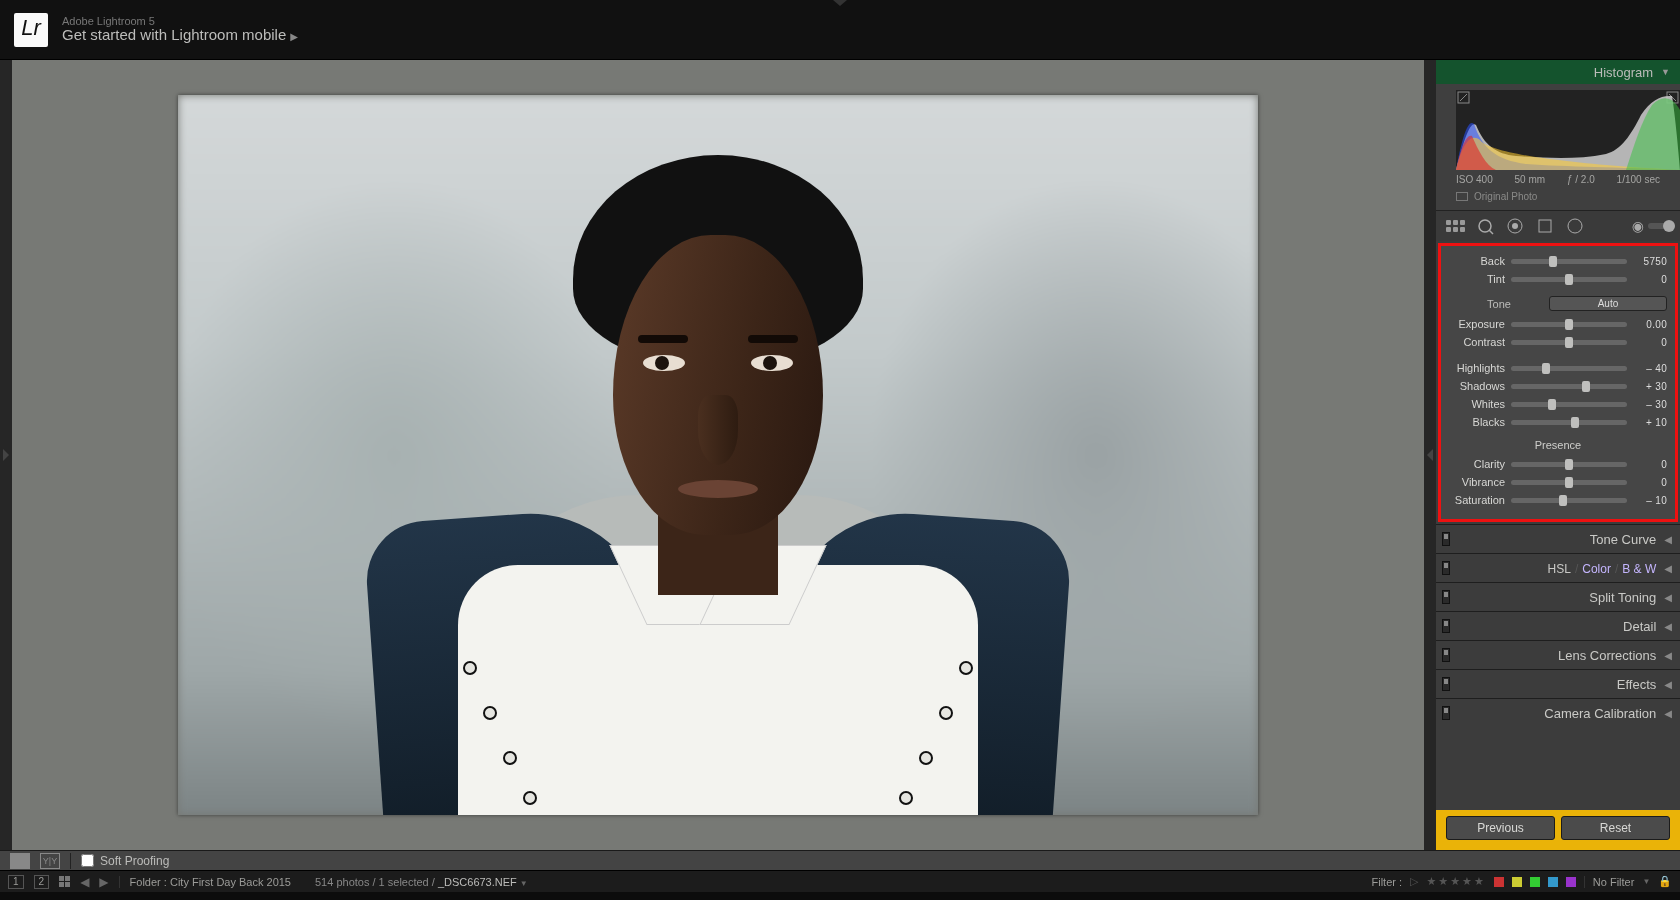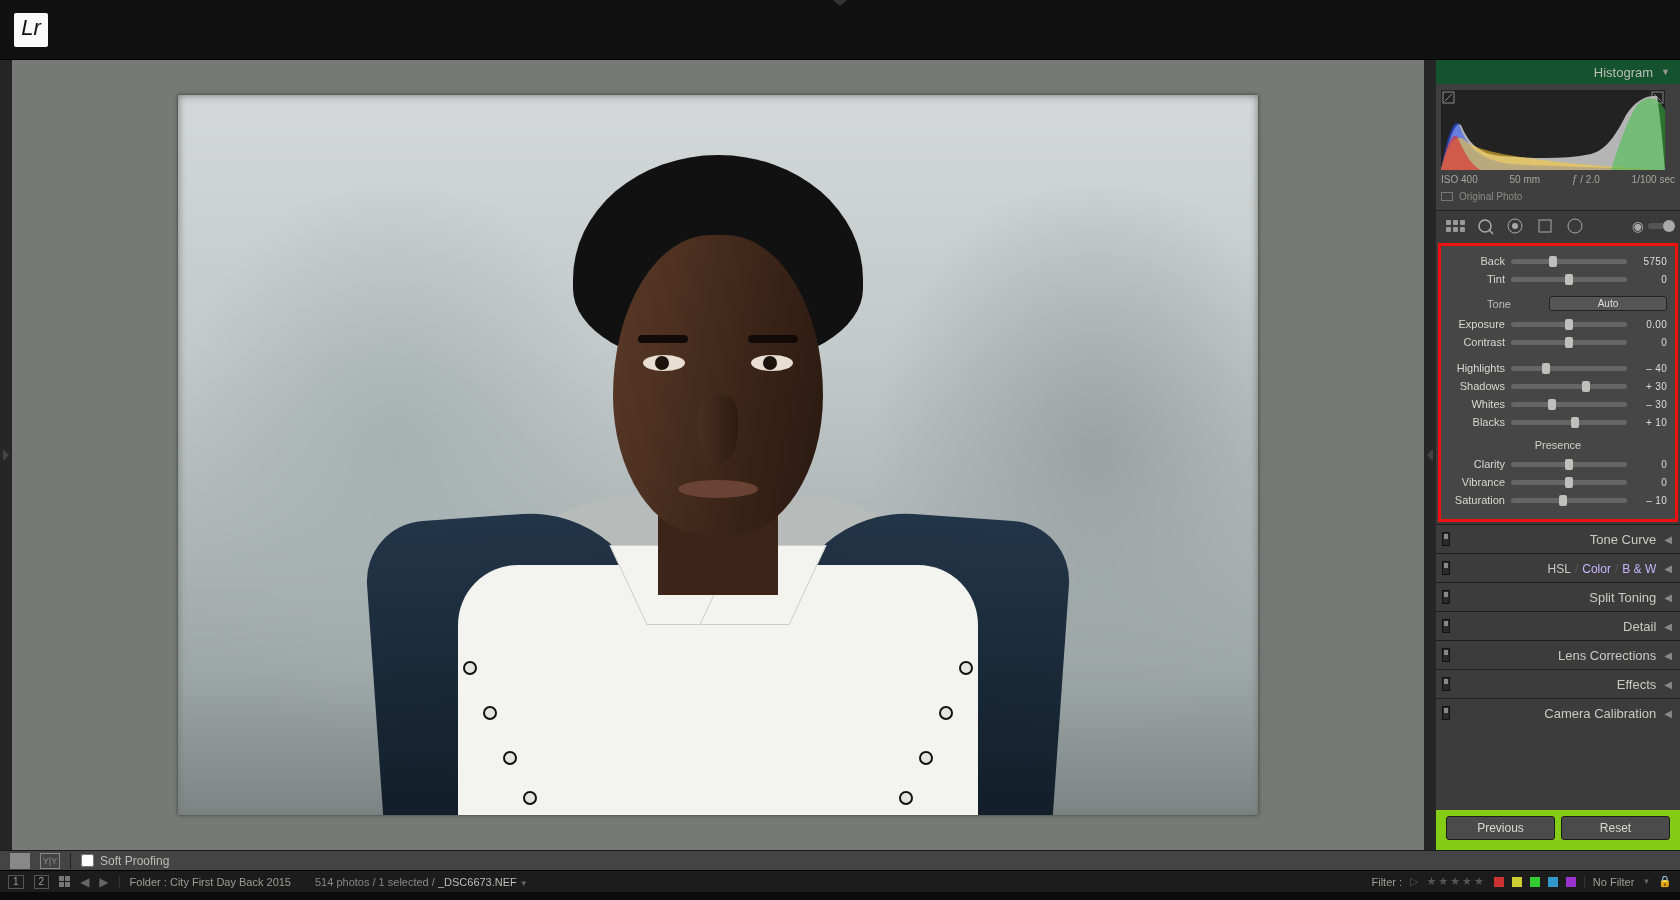--- a/index.html
+++ b/index.html
@@ -56,21 +56,21 @@
 
 
 #rightrail{width:12px;background:#262626;display:flex;align-items:center;justify-content:center}
 #rightrail .tri{width:0;border-top:6px solid transparent;border-bottom:6px solid transparent;border-right:6px solid #444}
 
 
 #right{width:244px;background:#3c3c3c;display:flex;flex-direction:column;font-size:12px;color:#bcbcba}
 .phead{height:24px;display:flex;align-items:center;justify-content:flex-end;padding:0 10px;background:#14532d;font-size:13px}
 .phead .caret{margin-left:8px;font-size:9px;color:#999}
 
-#histo{background:#3f3f3f;padding:6px 5px 8px}
+#histo{background:#3f3f3f;padding:6px 20px 8px}
 #histo svg{display:block}
 #histo .meta{display:flex;justify-content:space-between;font-size:10px;color:#a5a5a3;margin-top:4px}
 #histo .orig{display:flex;align-items:center;gap:6px;font-size:10px;color:#8a8a88;margin-top:6px}
 #histo .orig .box{width:12px;height:9px;border:1px solid #777}
 .sep-dark{height:1px;background:#222}
 
 #toolbar{height:30px;background:#3a3a3a;display:flex;align-items:center;gap:8px;padding:0 8px}
 #toolbar .t{width:22px;height:22px;border-radius:3px;display:flex;align-items:center;justify-content:center;color:#bbb;cursor:pointer}
 #toolbar .t svg{display:block}
 #toolbar .grid{display:grid;grid-template:repeat(2,5px)/repeat(3,5px);gap:2px}
@@ -96,21 +96,21 @@
 .g-sat{background:linear-gradient(90deg,#777,#888 50%,#d25b3d)}
 
 .cpanel{height:29px;background:#3c3c3c;border-top:1px solid #1e1e1e;display:flex;align-items:center;justify-content:flex-end;padding:0 8px 0 6px;gap:8px;font-size:13px;color:#c9c9c6;cursor:pointer}
 .cpanel .sw{width:8px;height:14px;background:#2a2a2a;margin-right:auto;border:1px solid #111;position:relative}
 .cpanel .sw:after{content:"";position:absolute;left:1px;top:1px;width:4px;height:5px;background:#888}
 .cpanel .tri{font-size:10px;color:#888}
 .cpanel .mix span{font-size:12px}
 .cpanel .mix .dim{color:#c4b5fd}
 .cpanel .mix .sl{color:#555;margin:0 4px}
 
-#btmbtns{margin-top:auto;display:flex;gap:6px;padding:6px 10px 10px;background:#84cc16}
+#btmbtns{margin-top:auto;display:flex;gap:6px;padding:6px 10px 10px;background:#eab308}
 #btmbtns button{flex:1;background:#4b4b4b;border:1px solid #1c1c1c;color:#d8d8d5;height:24px;font-size:12px;border-radius:3px;cursor:pointer}
 
 
 #under{height:20px;background:#444;border-top:1px solid #1a1a1a;display:flex;align-items:center;padding:0 10px;gap:10px;font-size:12px;color:#bcbcba}
 #under .ic{width:20px;height:16px;border:1px solid #888;display:inline-flex;align-items:center;justify-content:center;font-size:9px;color:#888}
 #under .ic.fill{background:#888}
 #under input[type=checkbox]{accent-color:#888}
 
 
 #status{height:22px;background:#1c1c1c;border-top:1px solid #000;display:flex;align-items:center;padding:0 8px;font-size:11px;color:#9c9c99;gap:10px}
@@ -123,20 +123,24 @@
 #status .swatch{width:10px;height:10px}
 </style>
 </head>
 <body>
 
 <div id="top">
   <div id="top-tri"></div>
   <div id="logo">
       <span>Lr</span>
     </div>
+  <div class="titles">
+    <div class="ver">Adobe Lightroom 5</div>
+    <div class="sub"><span>Get started with Lightroom mobile</span><span class="tri">▶</span></div>
+  </div>
 </div>
 
 <div id="main">
   <div id="leftrail">
       <div class="tri"></div>
     </div>
 
   <div id="canvas">
     <div id="photo">
       <div class="bg"></div>

